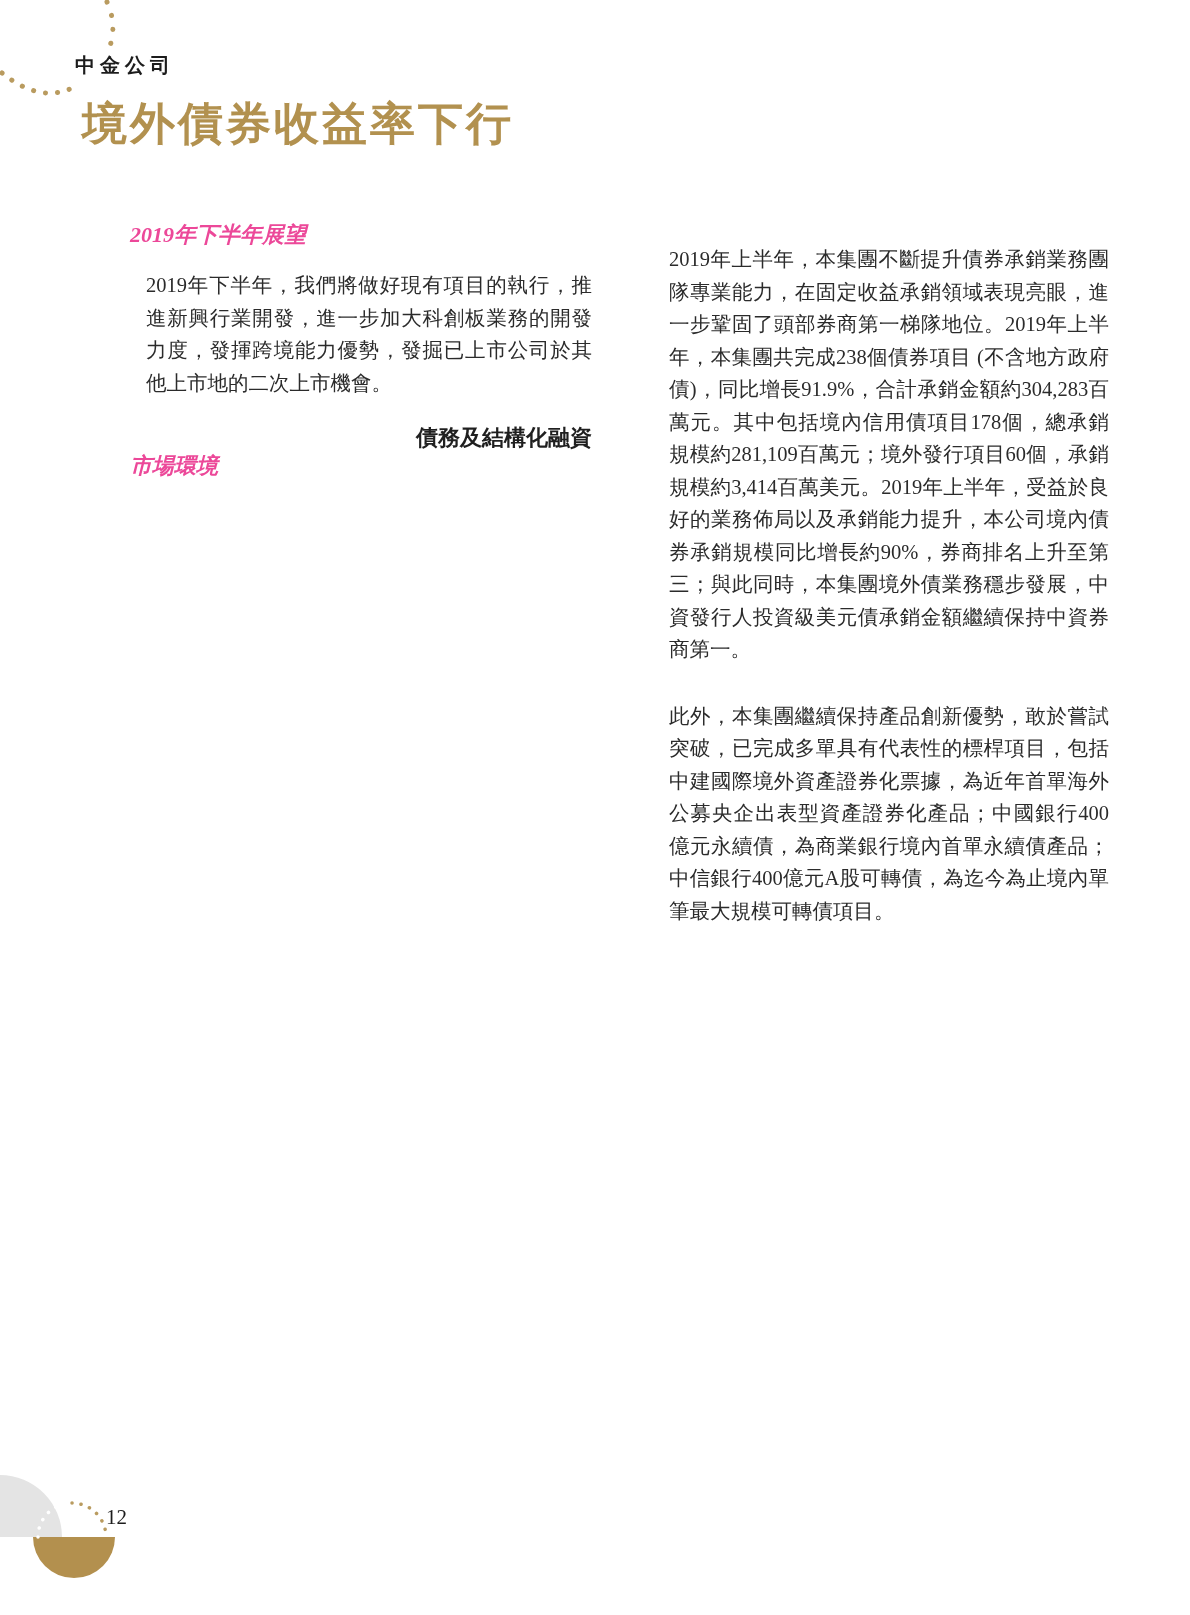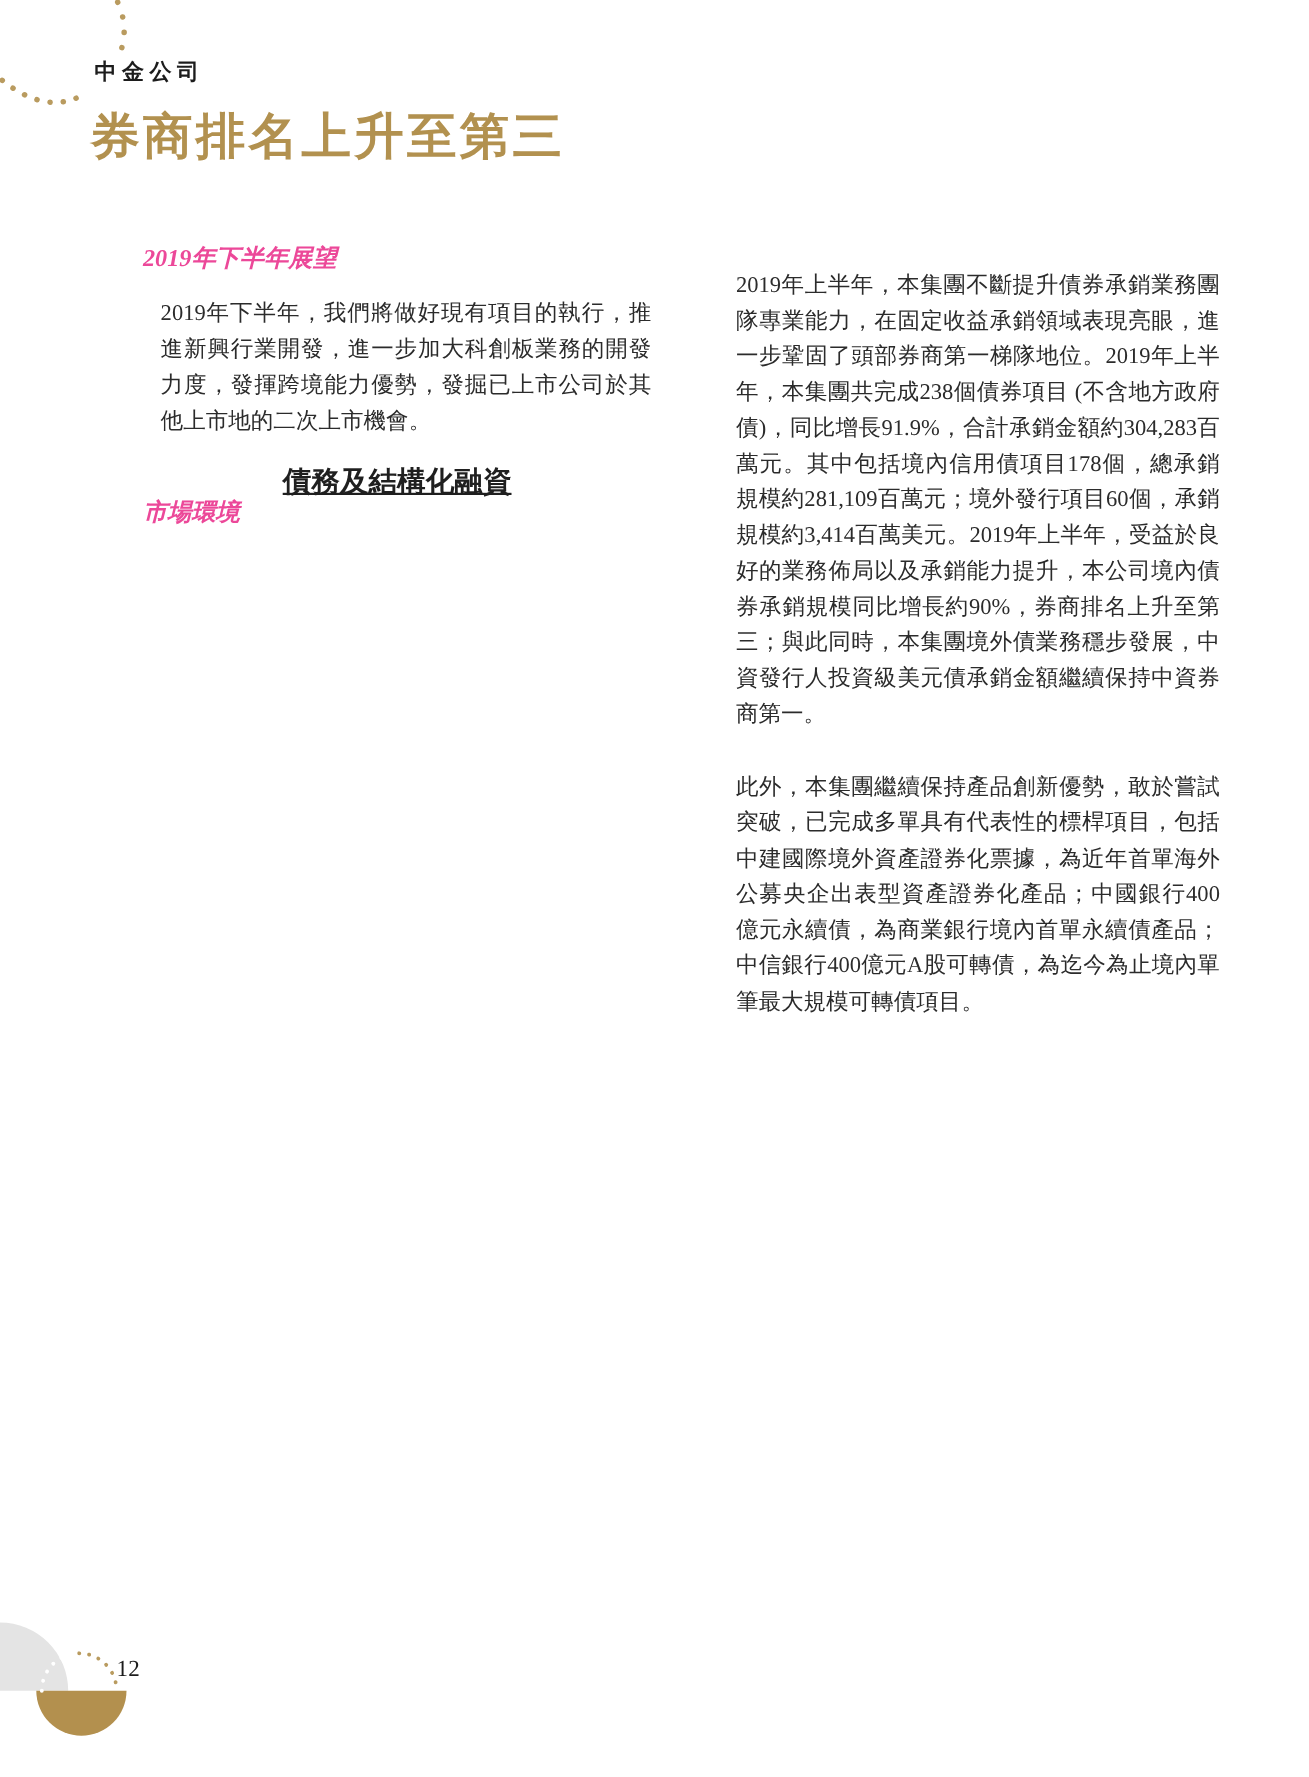--- a/index.html
+++ b/index.html
@@ -16,21 +16,21 @@
     font-family: "Liberation Serif", "DejaVu Serif", serif;
     color: #262626;
   }
   .top-decoration {
     position: absolute;
     left: 0;
     top: 0;
   }
   .logo {
     position: absolute;
-    left: 86px;
+    left: 75px;
     top: 52px;
     font-size: 20px;
     font-weight: bold;
     letter-spacing: 5px;
     color: #1c1c1c;
   }
   .page-title {
     position: absolute;
     left: 82px;
     top: 94px;
@@ -50,26 +50,25 @@
     margin: 0;
     font-size: 22px;
     line-height: 26px;
     font-weight: bold;
     font-style: italic;
     color: #ec4899;
     text-align: left;
   }
   .h-black {
     margin: 26px 0 0 0;
-    font-size: 26px;
+    font-size: 22px;
     line-height: 26px;
     font-weight: bold;
     color: #1f1f1f;
-    text-align: center;
-    text-decoration: underline;
+    text-align: right;
   }
   .h-sub { margin-top: 2px; }
   .body-p {
     margin: 21px 0 0 16px;
     font-size: 20.5px;
     line-height: 32.5px;
     color: #2b2b2b;
   }
   .body-p.second { margin-top: 34px; }
   .bottom-decoration {
@@ -90,21 +89,21 @@
 <body>
 
 <div class="page">
 
   <svg class="top-decoration" width="130" height="110" viewBox="0 0 130 110">
     <path d="M 107 2 Q 117 24 110 46" fill="none" stroke="#B99B5F" stroke-width="5" stroke-linecap="round" stroke-dasharray="0.1 14"></path>
     <path d="M 2 73 Q 42 105 76 86" fill="none" stroke="#B99B5F" stroke-width="5" stroke-linecap="round" stroke-dasharray="0.1 12"></path>
   </svg>
 
   <div class="logo">中金公司</div>
-  <div class="page-title">券商排名上升至第三</div>
+  <div class="page-title">境外債券收益率下行</div>
 
   <div class="col col-left">
     <h3 class="h-gold">2019年下半年展望</h3>
     <p class="body-p">2019年下半年，我們將做好現有項目的執行，推進新興行業開發，進一步加大科創板業務的開發力度，發揮跨境能力優勢，發掘已上市公司於其他上市地的二次上市機會。</p>
 
     <h3 class="h-black">債務及結構化融資</h3>
     <h3 class="h-gold h-sub">市場環境</h3>
   </div>
 
   <div class="col col-right">

